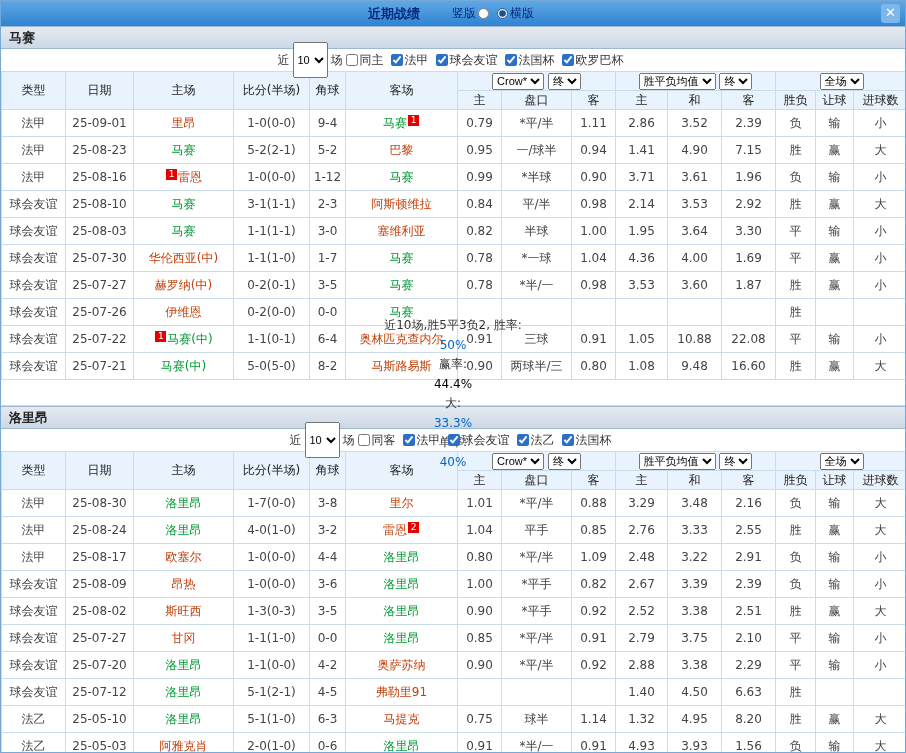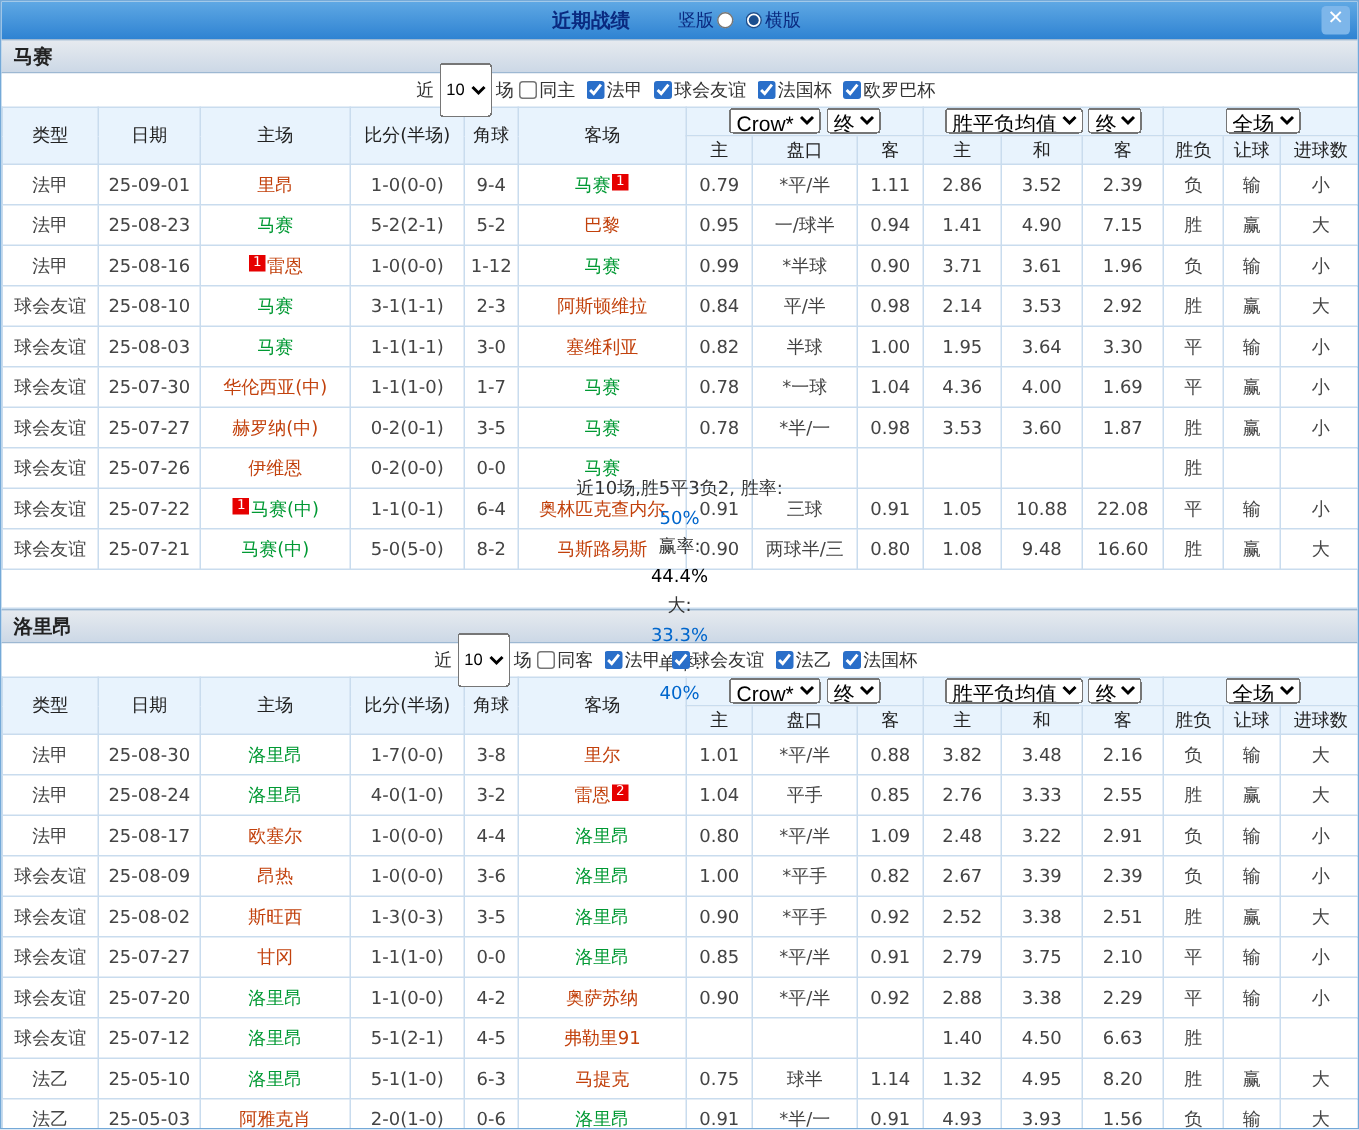--- a/index.html
+++ b/index.html
@@ -42,21 +42,21 @@
   .cb-label input { width:12px; height:12px; accent-color:#2a6fc9; }
 
   
   table.stats-table { width:906px; border-collapse:collapse; table-layout:fixed; }
   .stats-table th, .stats-table td {
     border:1px solid #c9dcee; text-align:center; padding:0 1px;
     overflow:hidden; white-space:nowrap;
   }
   .stats-table thead th { background:#e8f3fd; font-weight:normal; height:19px; font-size:12px; color:#222; }
   .group-th { padding:1px; }
-  .group-th select { font-size:14px; height:17px; max-width:95px; }
+  .group-th select { font-size:11px; height:17px; max-width:95px; }
   .stats-table tbody td { height:27px; background:#fff; color:#444; }
 
   .tc-l1 { background:#9e1b32; color:#fff; }
   .tc-fr { background:#17a2a2; color:#fff; }
   .tc-l2 { background:#f3dcec; color:#a04070; }
   .score-cell { color:#e60000; }
   .handicap-cell { color:#d40000; }
   .team { color:#c2410c; }
   .team.green { color:#009933; }
   .badge {
@@ -446,21 +446,21 @@
           <tr>
             <td class="type-cell tc-l1">法甲</td>
             <td class="date-cell">25-08-30</td>
             <td class="team-cell"><span class="team green">洛里昂</span></td>
             <td class="score-cell">1-7(0-0)</td>
             <td class="corner-cell">3-8</td>
             <td class="team-cell"><span class="team">里尔</span></td>
             <td class="odds-cell">1.01</td>
             <td class="handicap-cell">*平/半</td>
             <td class="odds-cell">0.88</td>
-            <td class="avg-cell">3.82</td>
+            <td class="avg-cell">3.29</td>
             <td class="avg-cell">3.48</td>
             <td class="avg-cell">2.16</td>
             <td class="res-cell c-green">负</td>
             <td class="res-cell c-green">输</td>
             <td class="res-cell c-red">大</td>
           </tr>
           <tr>
             <td class="type-cell tc-l1">法甲</td>
             <td class="date-cell">25-08-24</td>
             <td class="team-cell"><span class="team green">洛里昂</span></td>

